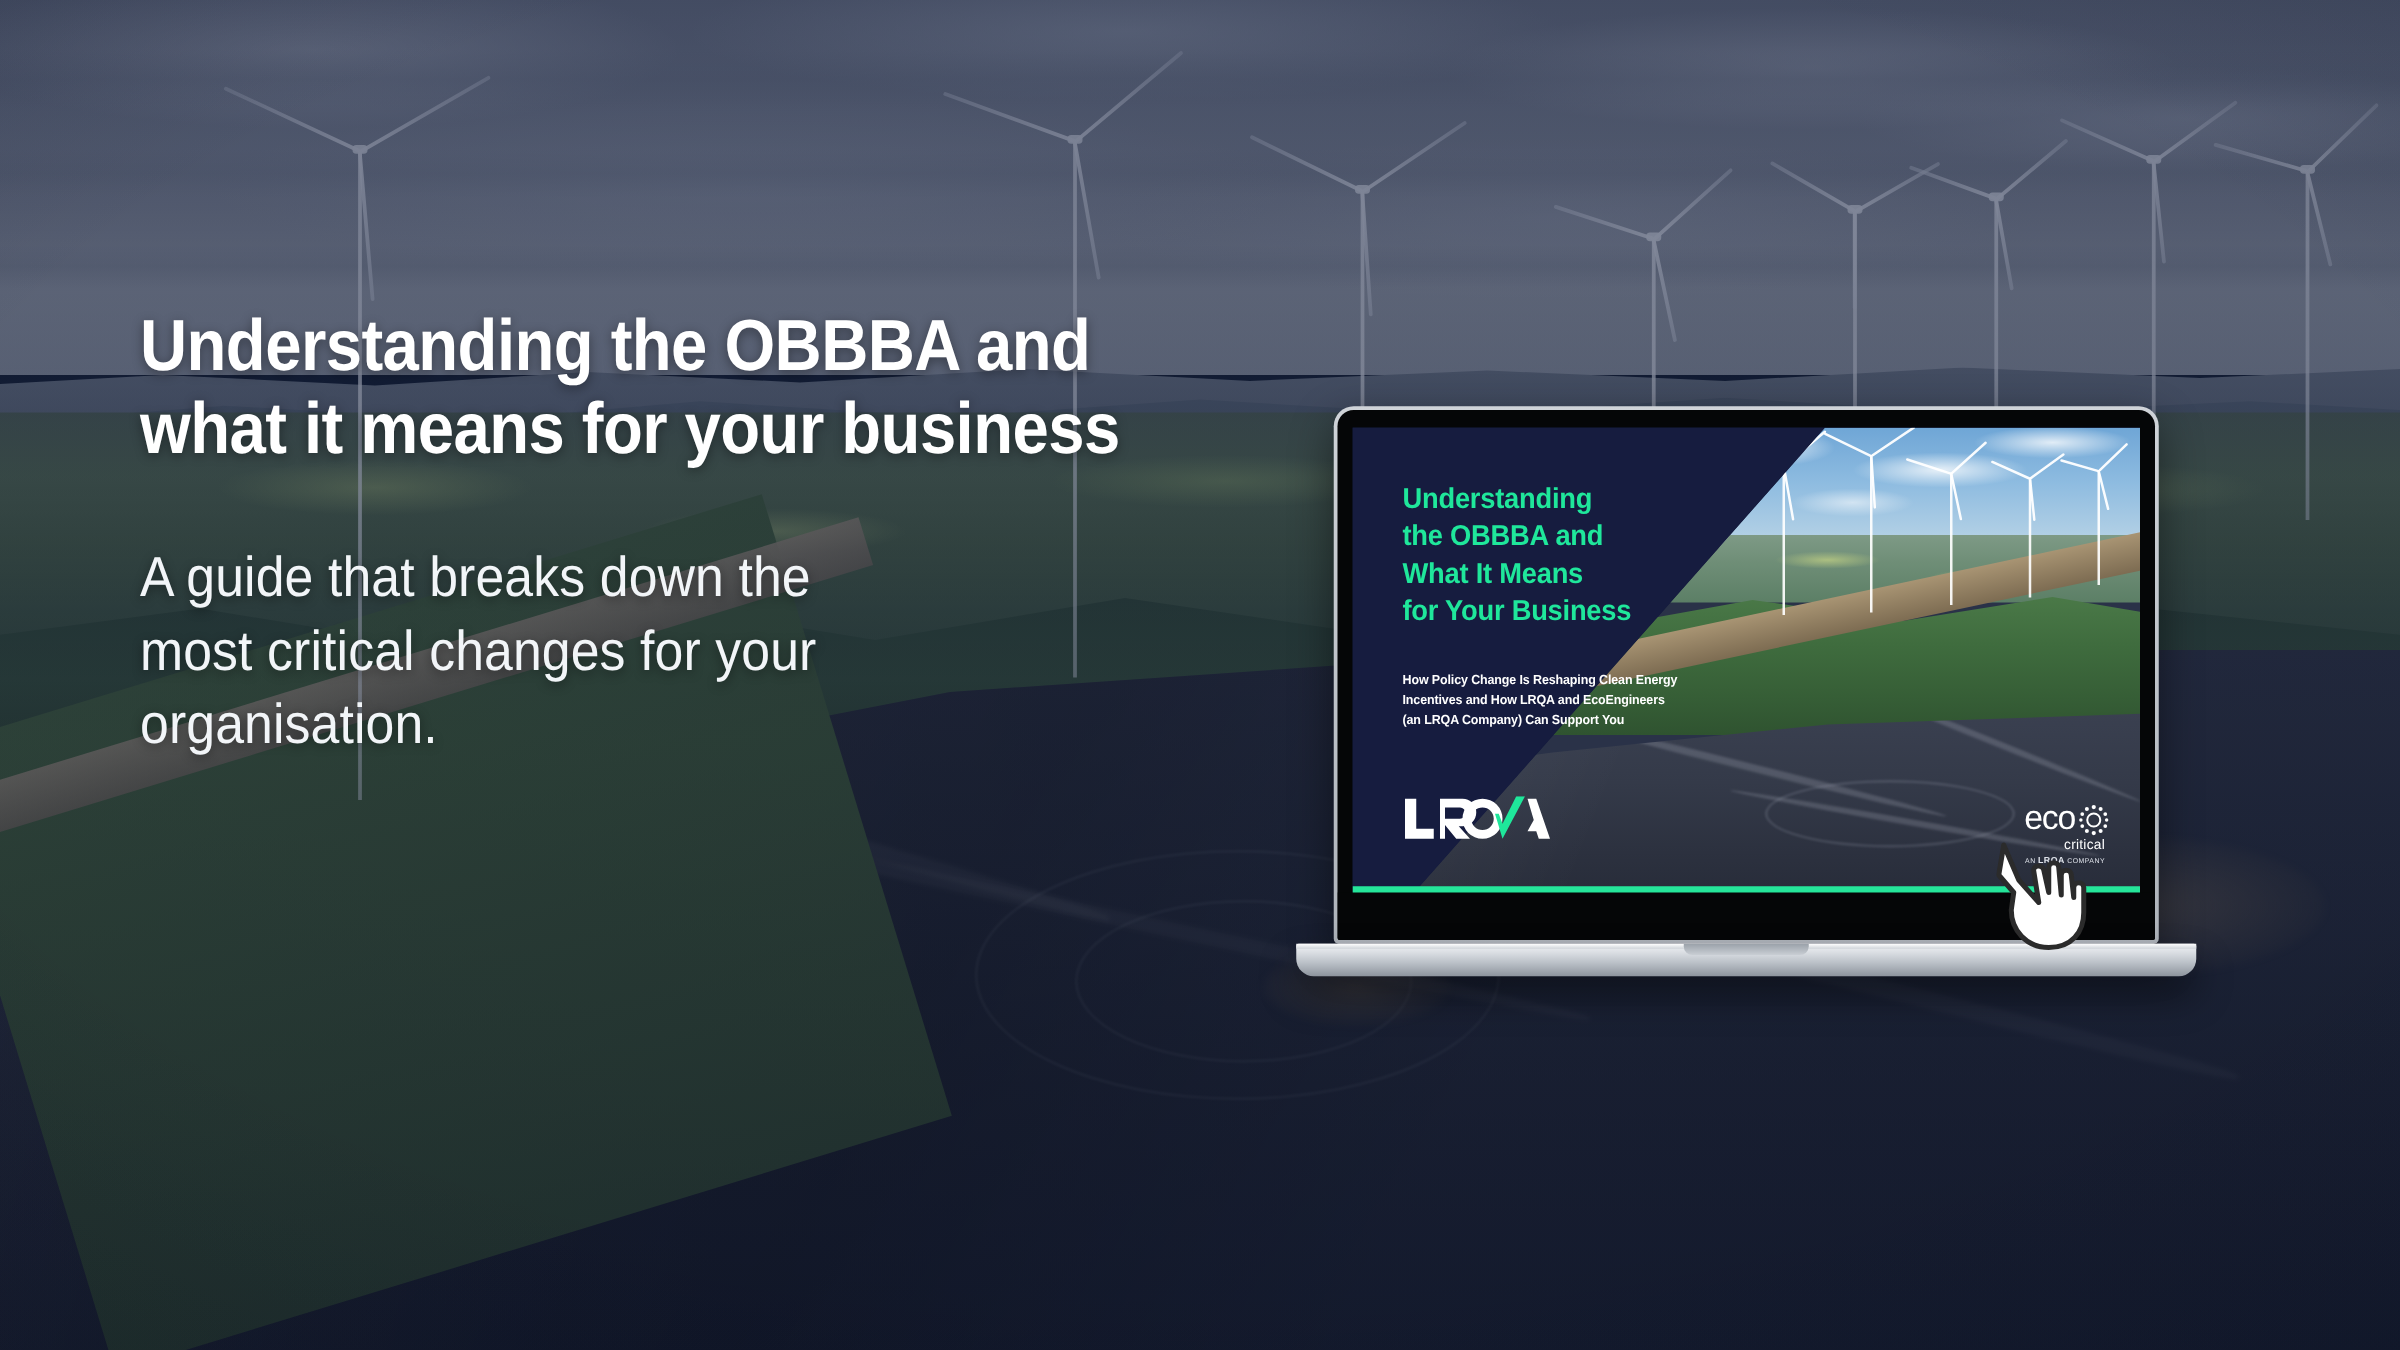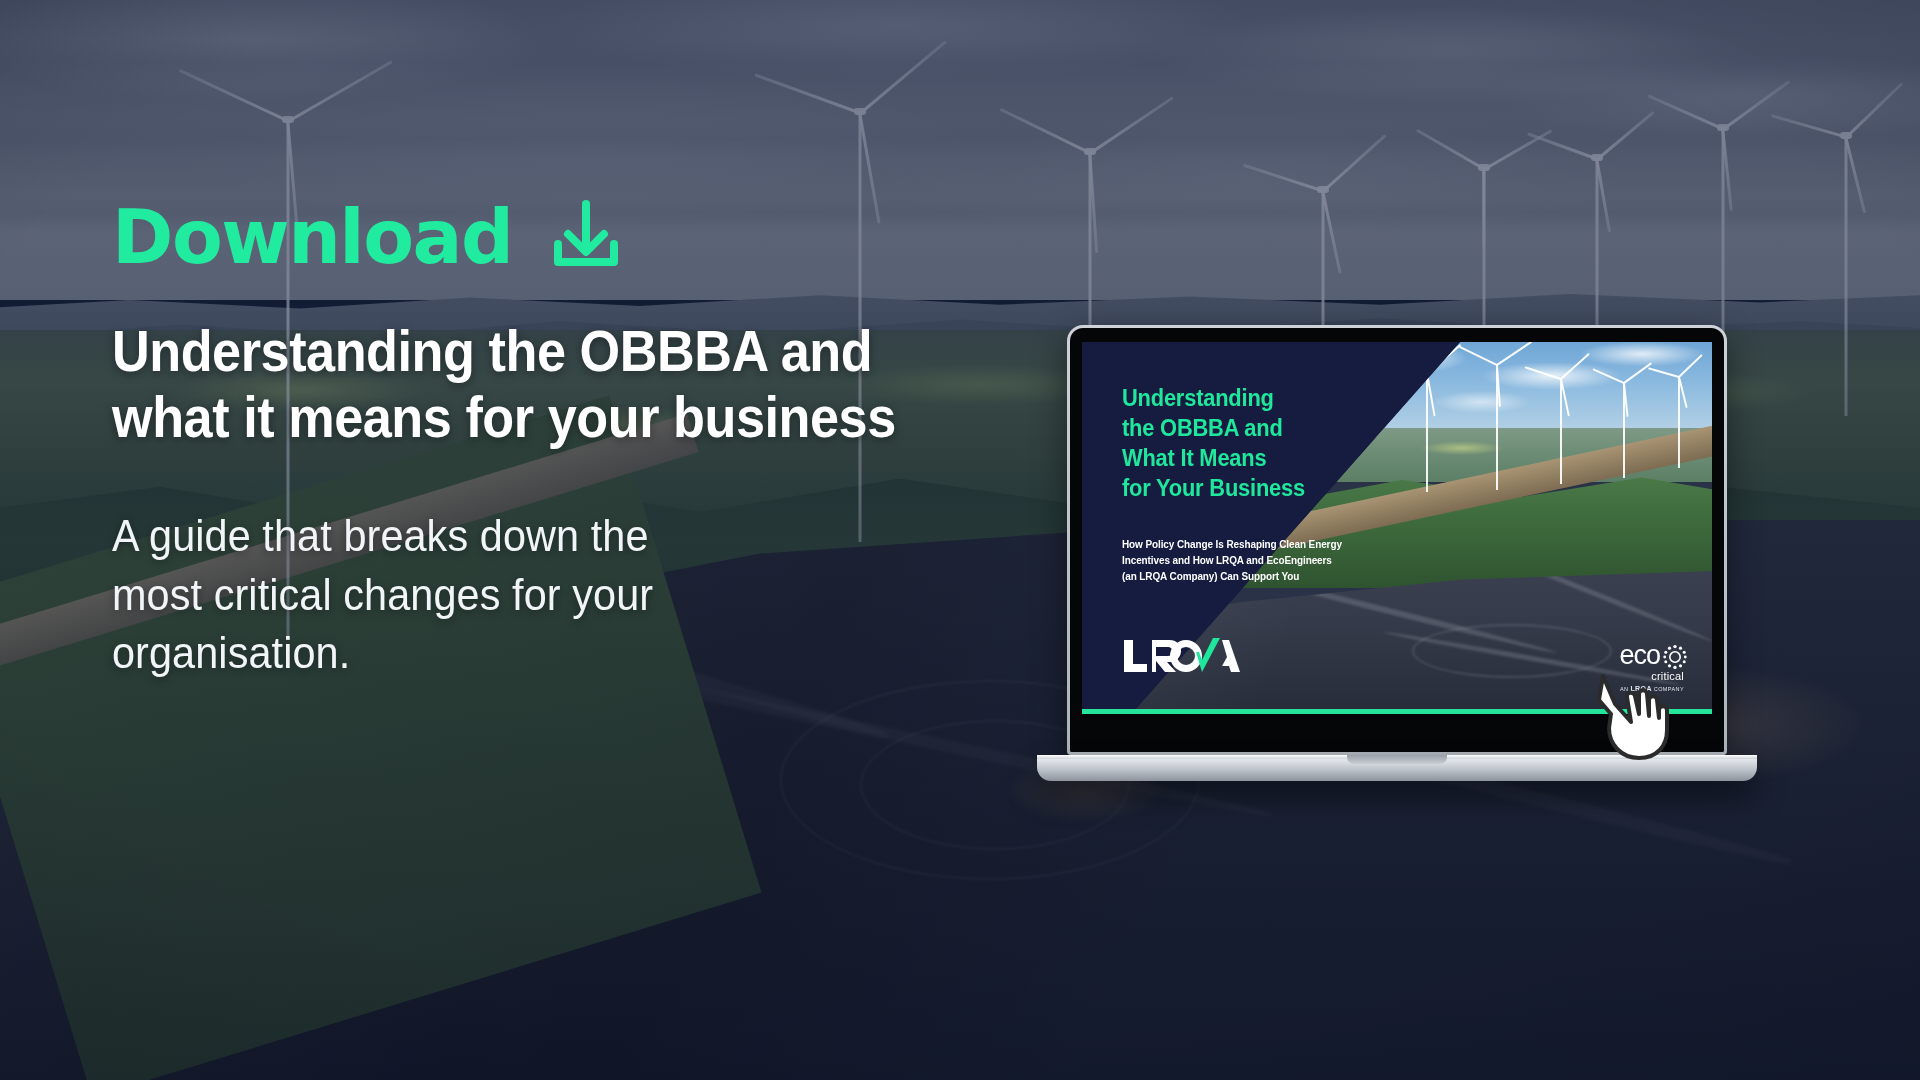--- a/index.html
+++ b/index.html
@@ -381,31 +381,20 @@
     <div class="blade" style="width:78px;transform:rotate(316deg);"></div>
     <div class="blade" style="width:78px;transform:rotate(76deg);"></div>
   </div>
 
   <div class="grade"></div>
   <div class="vign"></div>
 </div>
 
 <div id="copy">
 
-  <div class="dl-row">
-    <div class="dl-word">Download</div>
-
-    <svg class="dl-icon" viewBox="0 0 80 74">
-      <g fill="none" stroke="#20eb9e" stroke-width="8" stroke-linecap="round" stroke-linejoin="round">
-        <path d="M40 4 L40 48"></path>
-        <path d="M22 34 L40 52 L58 34"></path>
-        <path d="M12 44 L12 62 L68 62 L68 44"></path>
-      </g>
-    </svg>
-  </div>
 
   <div class="headline">Understanding the OBBBA and
 what it means for your business</div>
 
   <div class="bodytext">A guide that breaks down the
 most critical changes for your
 organisation.</div>
 </div>
 
 <div id="laptop">

